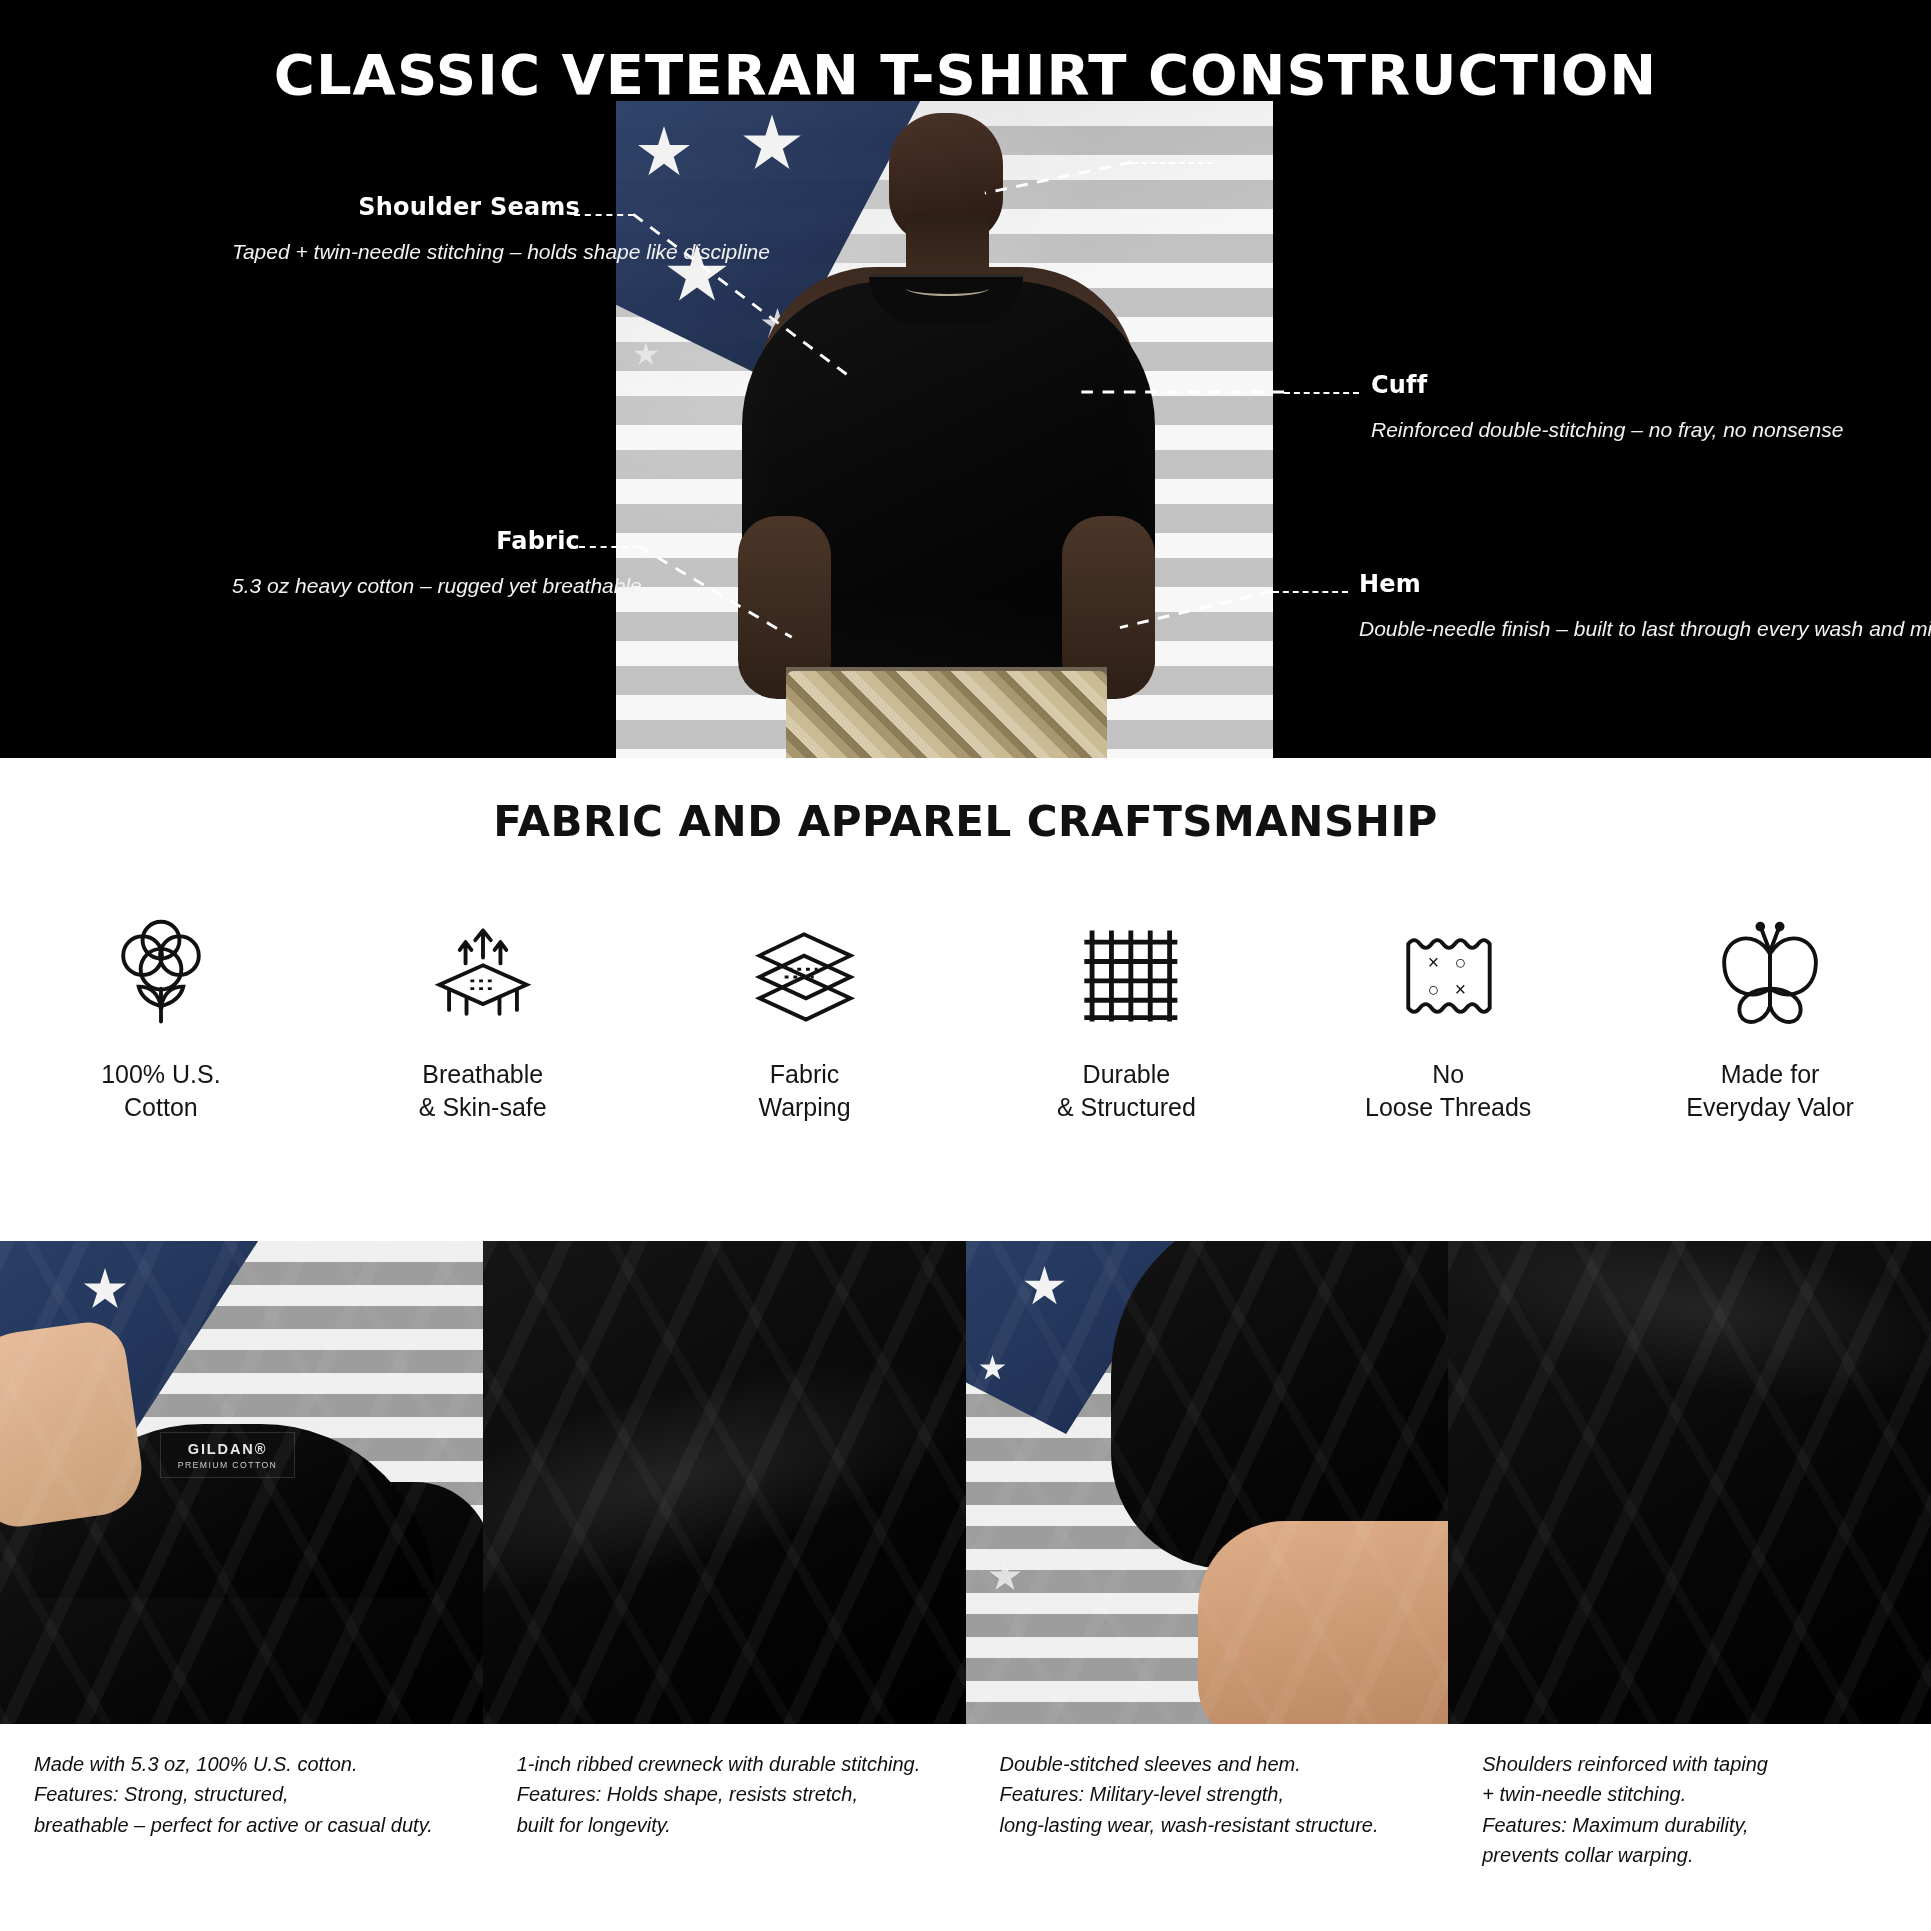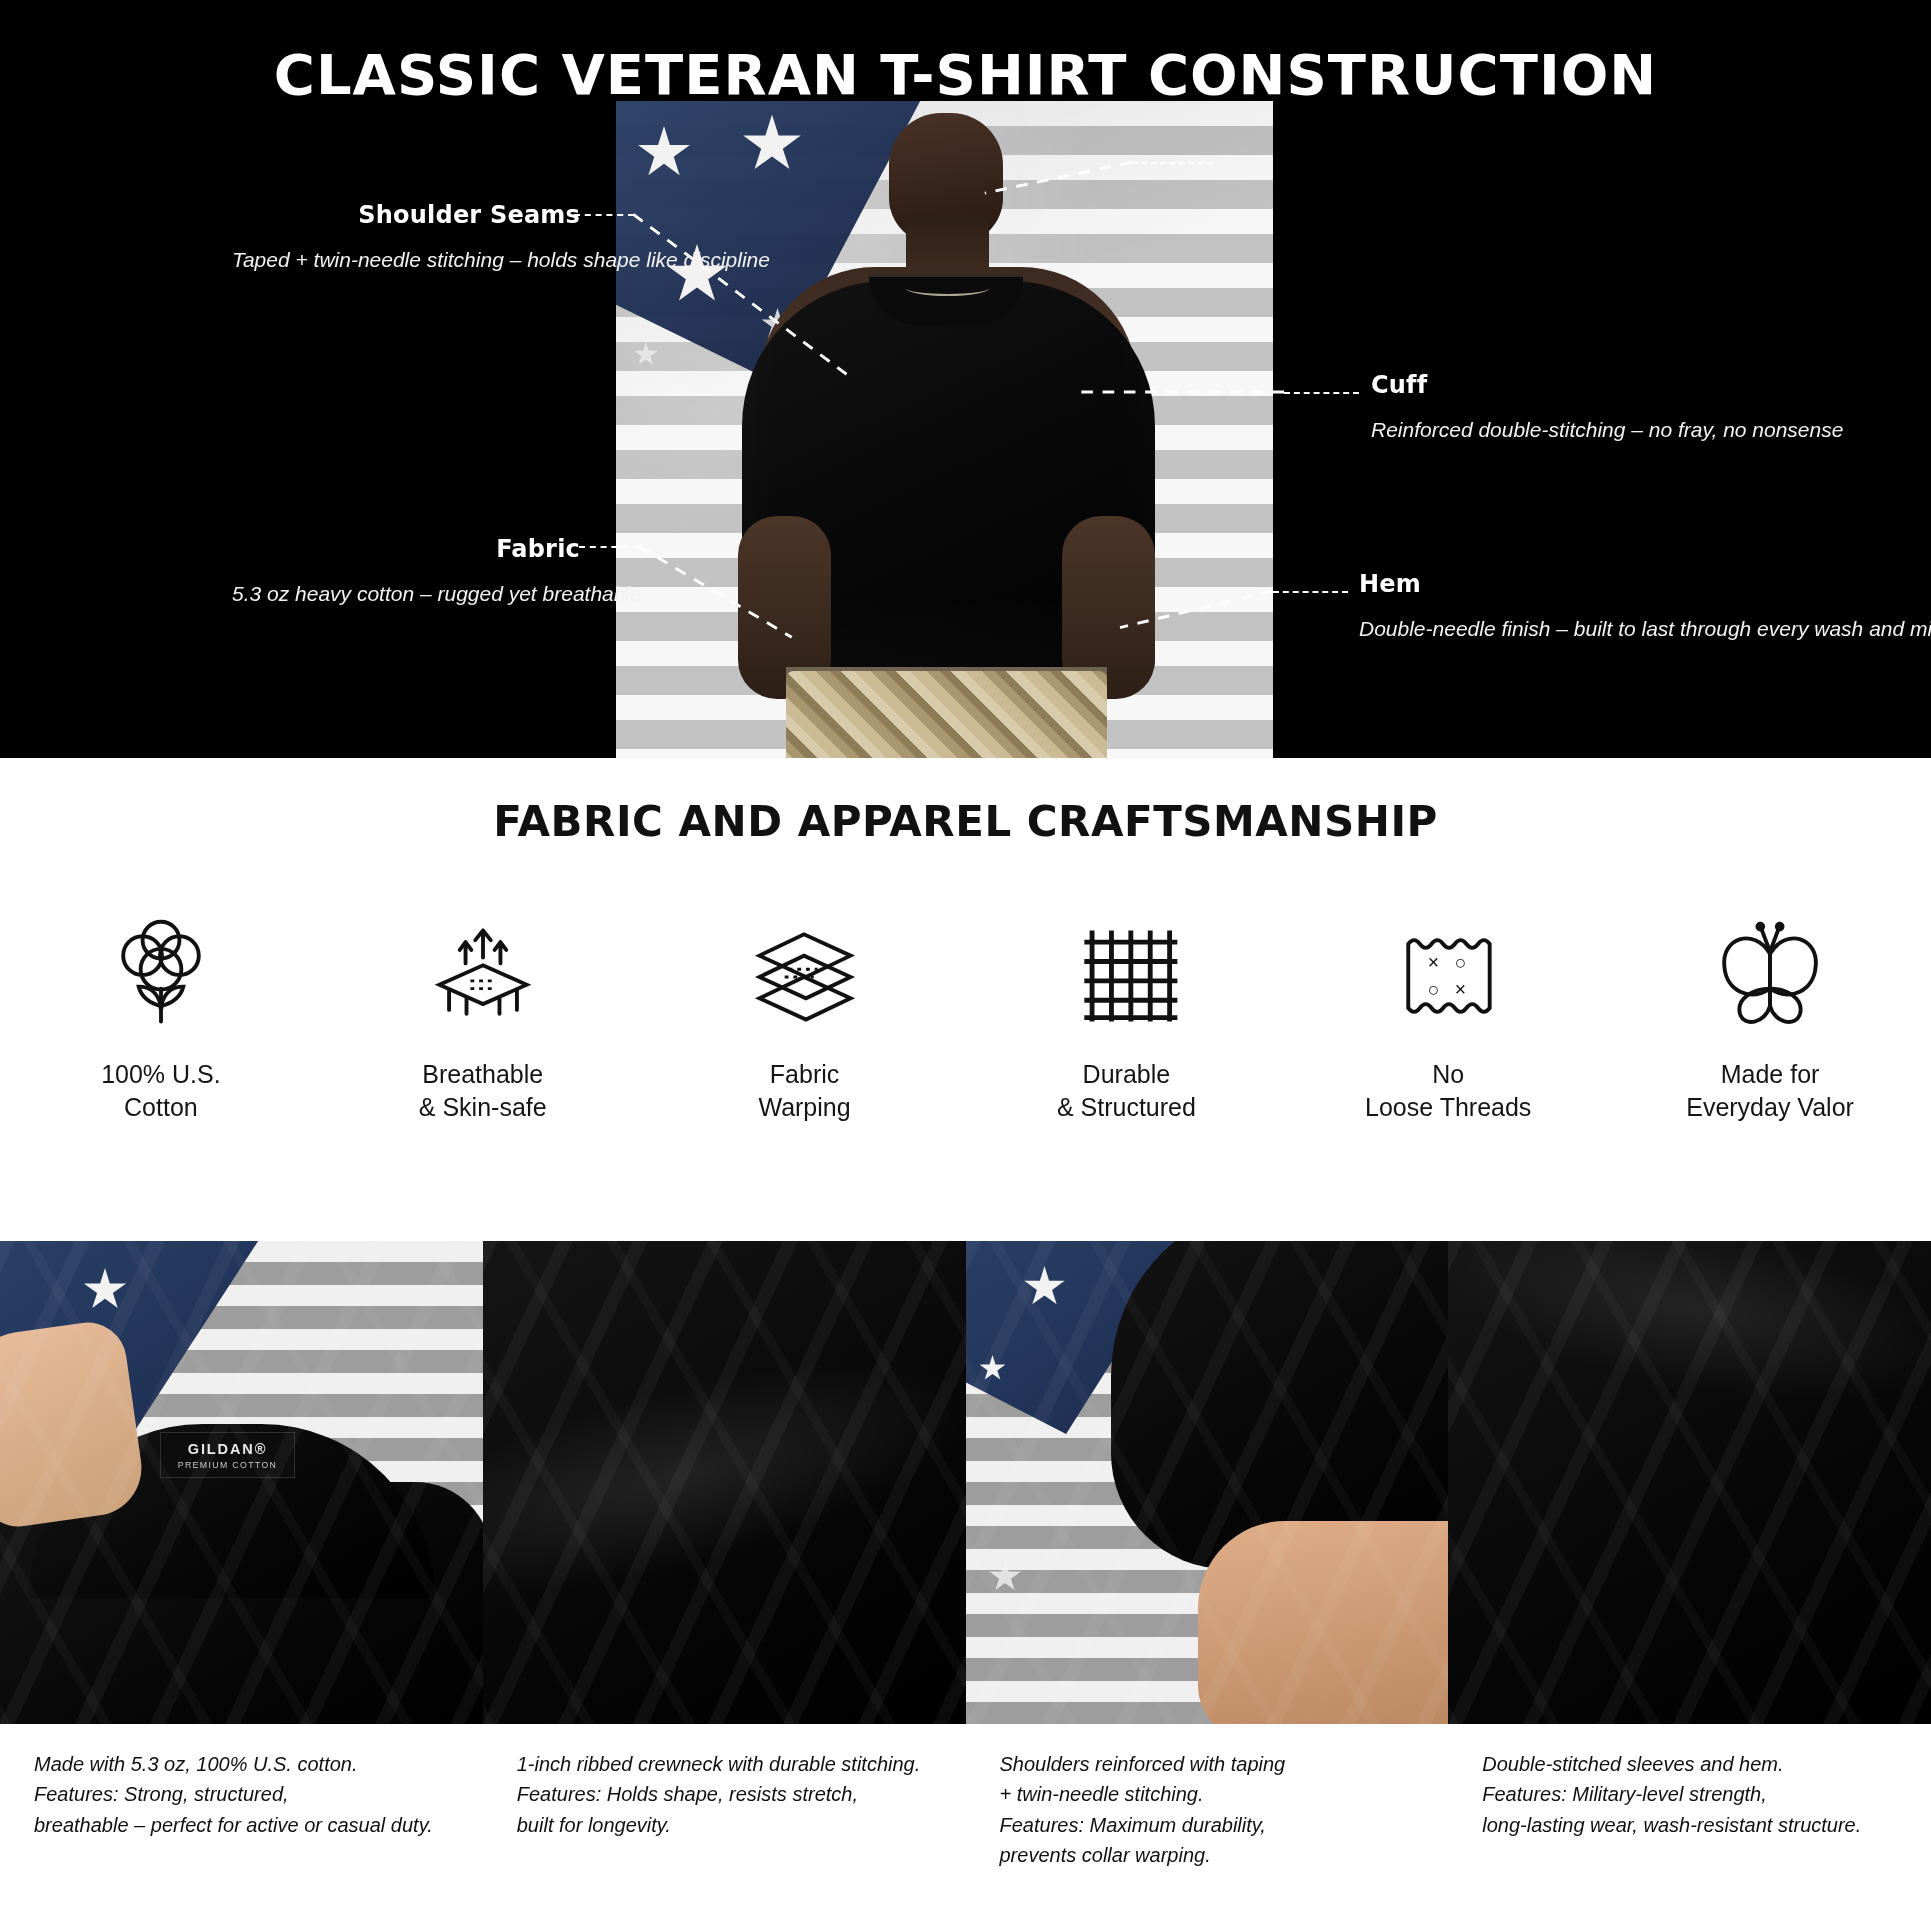--- a/index.html
+++ b/index.html
@@ -143,21 +143,21 @@
   }
   .callout .c-desc {
     margin-top: 15.4px;
     font-size: 21px;
     font-style: italic;
     line-height: 1.5;
     color: #f2f2f2;
     white-space: nowrap;
   }
   .callout.right .c-label { text-align: left; }
-  .callout.left  { text-align: right; margin-top: 8px; }
+  .callout.left  { text-align: right; }
   .callout.left .c-desc { text-align: left; }
 
   .dash-h {
     position: absolute;
     height: 0;
     border-top: 2.9px dashed #ffffff;
   }
 
   
   .craft {
@@ -464,26 +464,26 @@
       <p>Made with 5.3 oz, 100% U.S. cotton.
 Features: Strong, structured,
 breathable – perfect for active or casual duty.</p>
     </div>
     <div class="cap-cell">
       <p>1-inch ribbed crewneck with durable stitching.
 Features: Holds shape, resists stretch,
 built for longevity.</p>
     </div>
     <div class="cap-cell">
+      <p>Double-stitched sleeves and hem.
+Features: Military-level strength,
+long-lasting wear, wash-resistant structure.</p>
+    </div>
+    <div class="cap-cell">
       <p>Shoulders reinforced with taping
 + twin-needle stitching.
 Features: Maximum durability,
 prevents collar warping.</p>
     </div>
-    <div class="cap-cell">
-      <p>Double-stitched sleeves and hem.
-Features: Military-level strength,
-long-lasting wear, wash-resistant structure.</p>
-    </div>
   </section>
 
 </div>
 
 
 </body></html>

